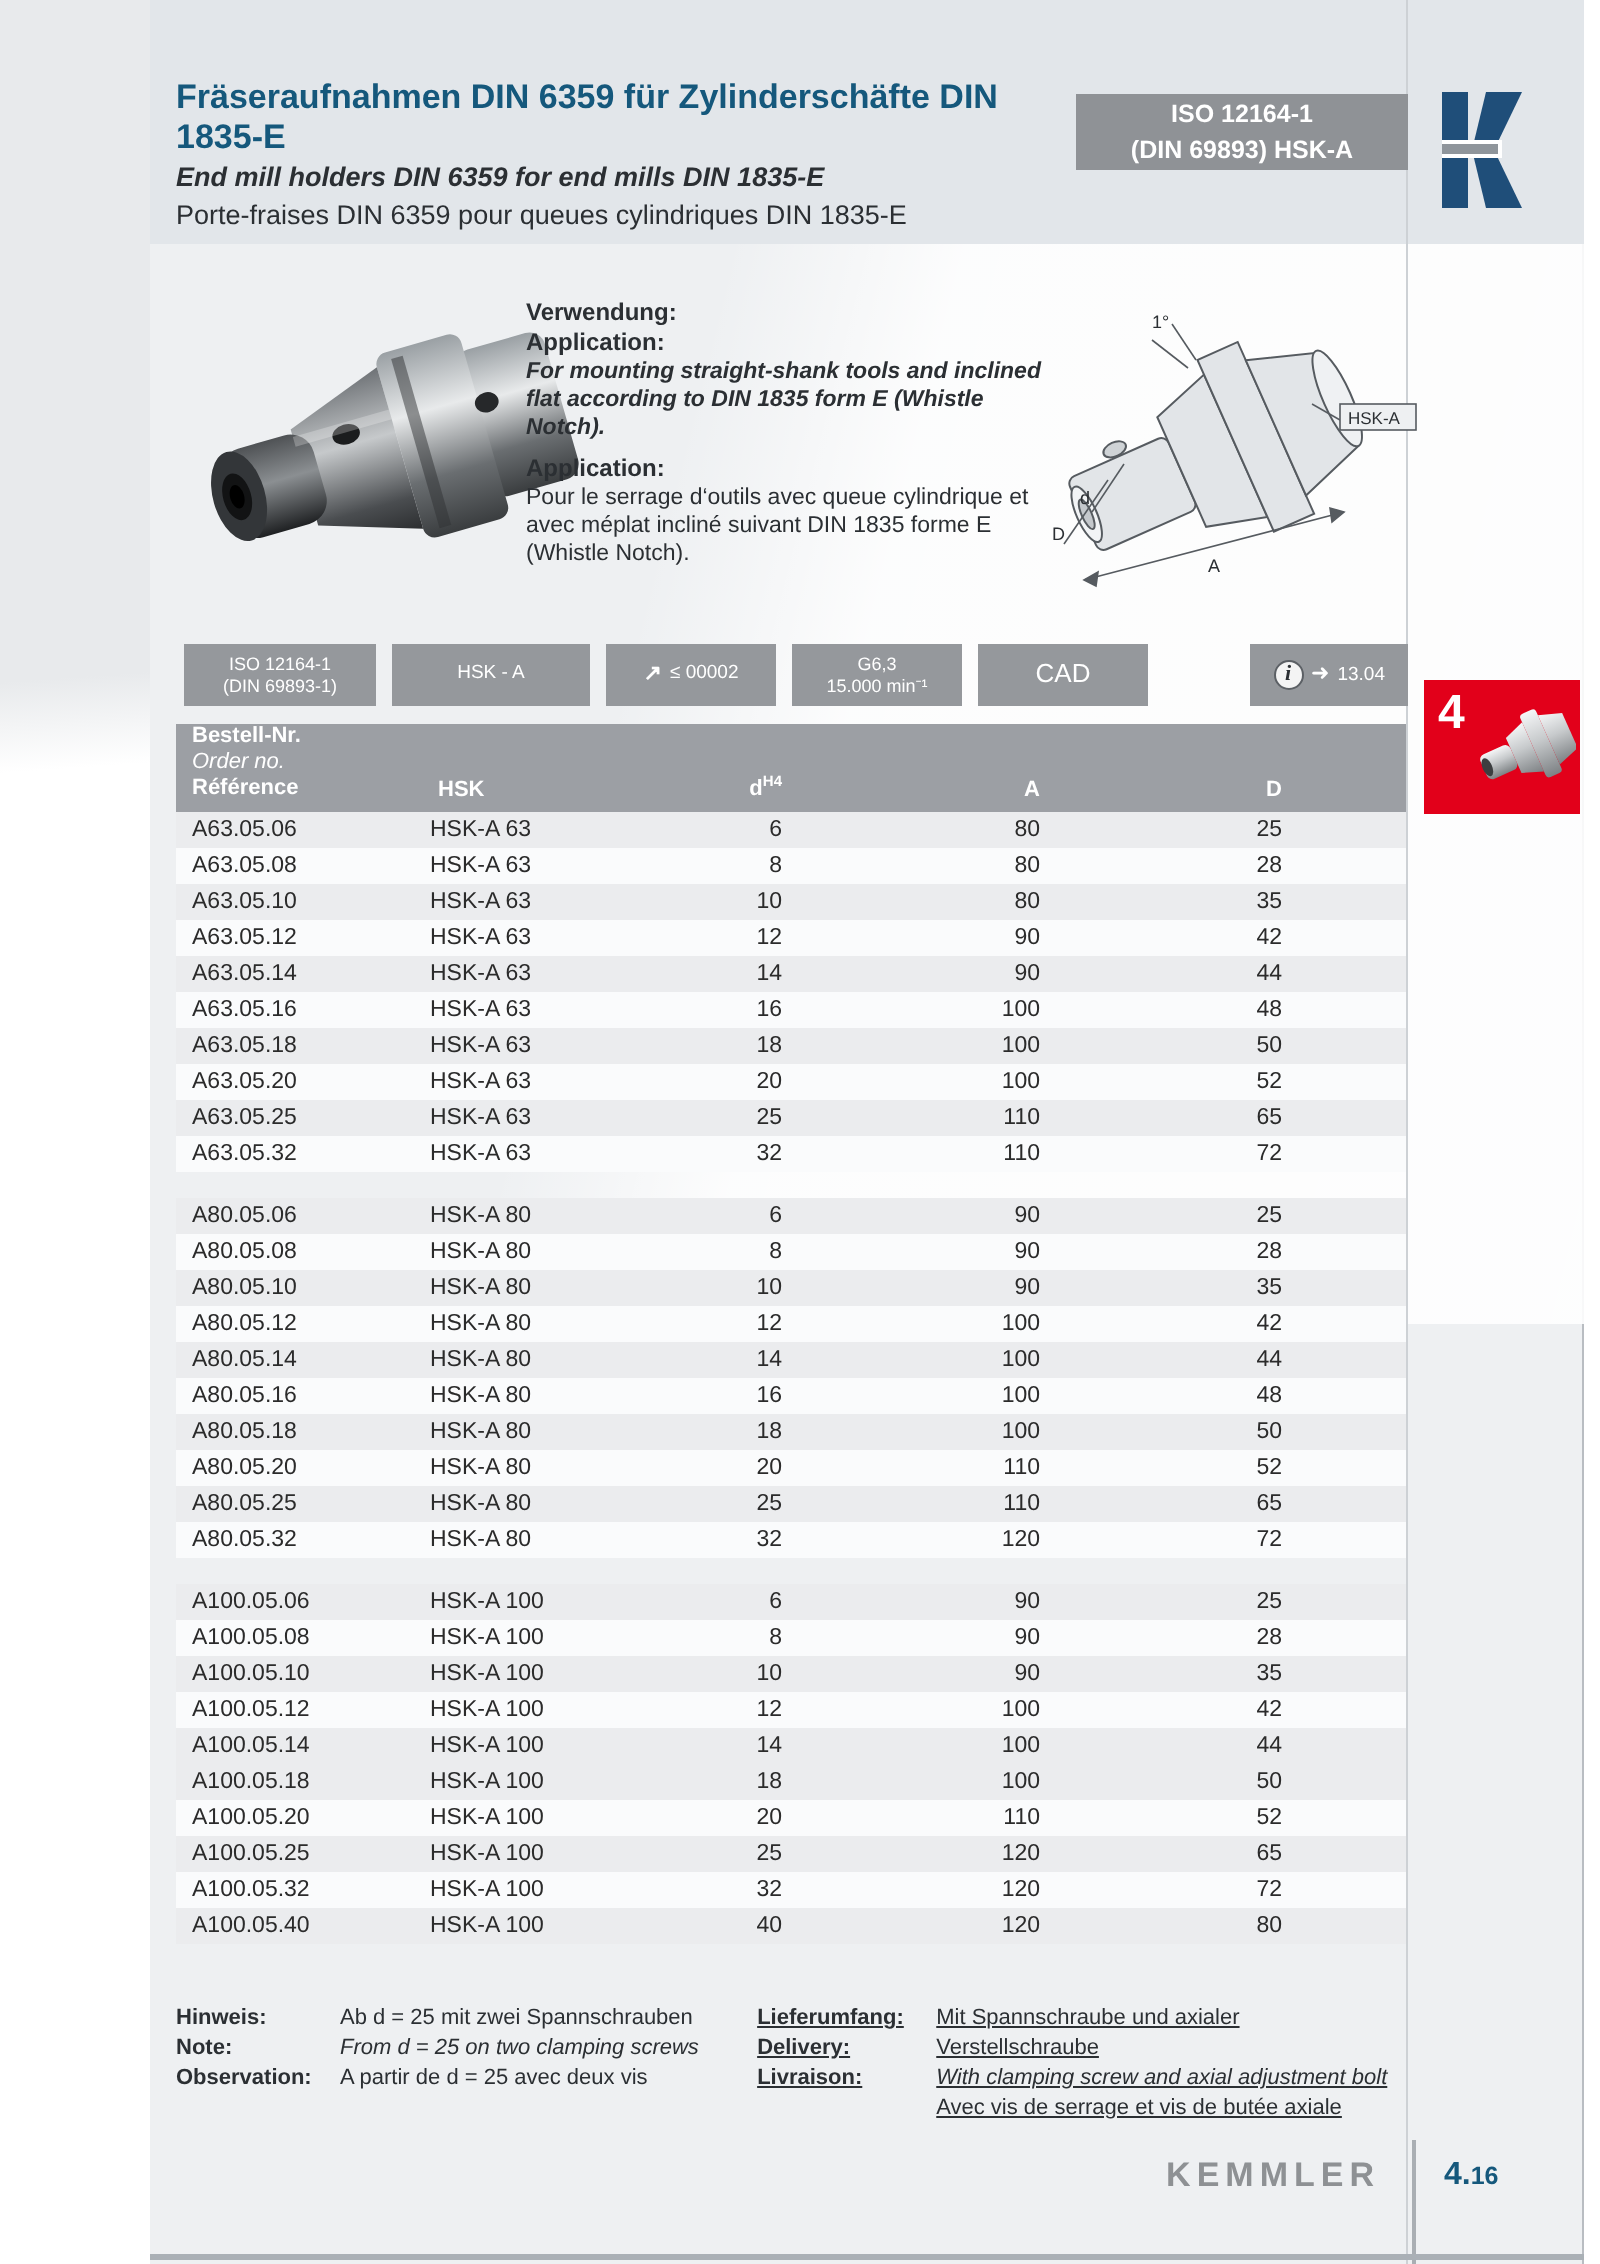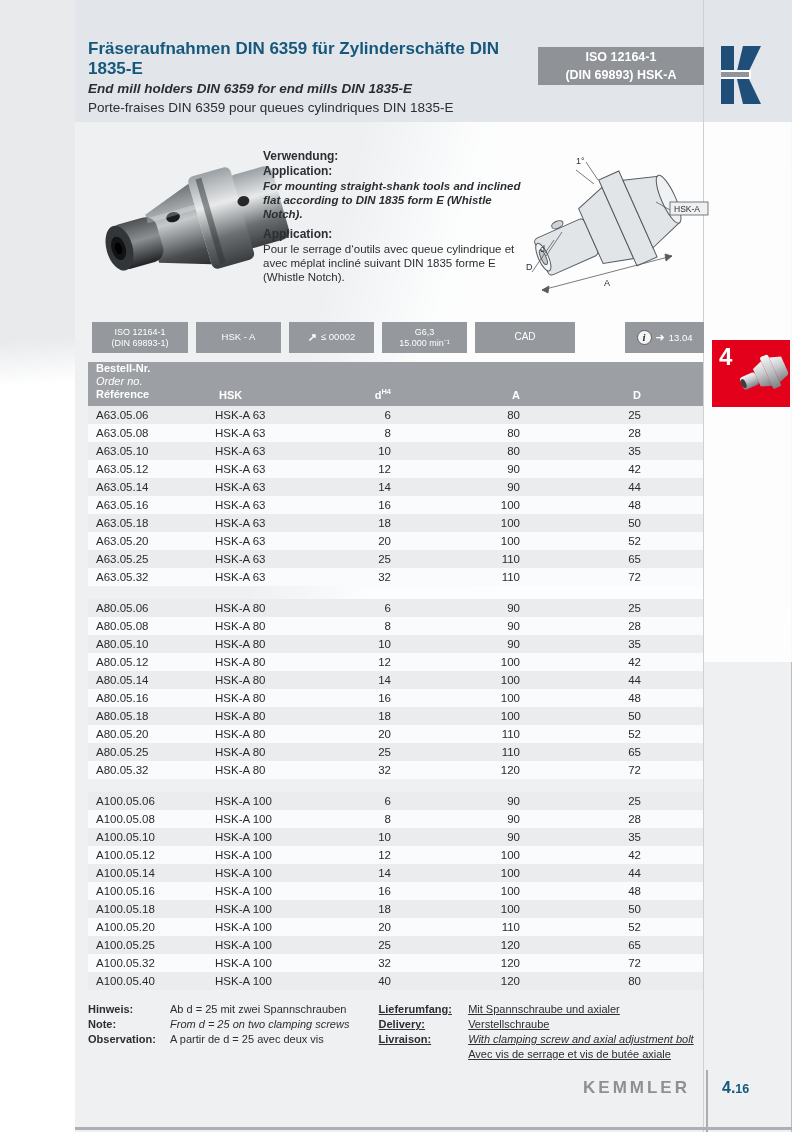--- a/index.html
+++ b/index.html
@@ -31,21 +31,21 @@
   .usage h4{margin:0;padding:0;font-size:12px;line-height:15px;color:#2b2f33;}
   .usage p{margin:0 0 6px 0;font-size:11.5px;line-height:14px;}
   .usage p.it{font-style:italic;font-weight:bold;}
   .drawing{position:absolute;left:524px;top:144px;width:188px;height:172px;}
 
   
   .badges{position:absolute;left:92px;top:322px;height:31px;display:flex;}
   .badge{background:#95989c;color:#fff;height:31px;margin-right:8px;display:flex;
     flex-direction:column;align-items:center;justify-content:center;text-align:center;
     font-size:9px;line-height:10.5px;}
-  .b1{width:96px;}.b2{width:85px;font-size:9.5px;}.b3{width:85px;}.b4{width:85px;}.b5{width:100px;font-size:10px;}
+  .b1{width:96px;}.b2{width:99px;font-size:9.5px;}.b3{width:85px;}.b4{width:85px;}.b5{width:85px;font-size:13px;}
   .runout-row{display:flex;align-items:center;gap:4px;font-size:9.5px;}
   .runout-arrow{font-size:11px;font-weight:bold;}
   .info-badge{position:absolute;left:625px;top:322px;width:79px;height:31px;background:#95989c;
     display:flex;align-items:center;justify-content:center;gap:4px;color:#fff;}
   .coin{width:15px;height:15px;border-radius:50%;background:#f4f4f4;border:1.5px solid #5c6065;
     color:#2b2f33;font-family:"Liberation Serif",serif;font-style:italic;font-weight:bold;
     font-size:11px;line-height:13px;text-align:center;}
   .mini-arrow{font-size:11px;line-height:11px;color:#ffffff;}
   .pageref{font-size:9.5px;}
 
@@ -464,28 +464,20 @@
           <td class="c5"></td>
         </tr>
         <tr class="stripe">
           <td class="c0">A100.05.14</td>
           <td class="c1">HSK-A 100</td>
           <td class="c2">14</td>
           <td class="c3">100</td>
           <td class="c4">44</td>
           <td class="c5"></td>
         </tr>
-        <tr class="plain">
-          <td class="c0">A100.05.16</td>
-          <td class="c1">HSK-A 100</td>
-          <td class="c2">16</td>
-          <td class="c3">100</td>
-          <td class="c4">48</td>
-          <td class="c5"></td>
-        </tr>
         <tr class="stripe">
           <td class="c0">A100.05.18</td>
           <td class="c1">HSK-A 100</td>
           <td class="c2">18</td>
           <td class="c3">100</td>
           <td class="c4">50</td>
           <td class="c5"></td>
         </tr>
         <tr class="plain">
           <td class="c0">A100.05.20</td>

